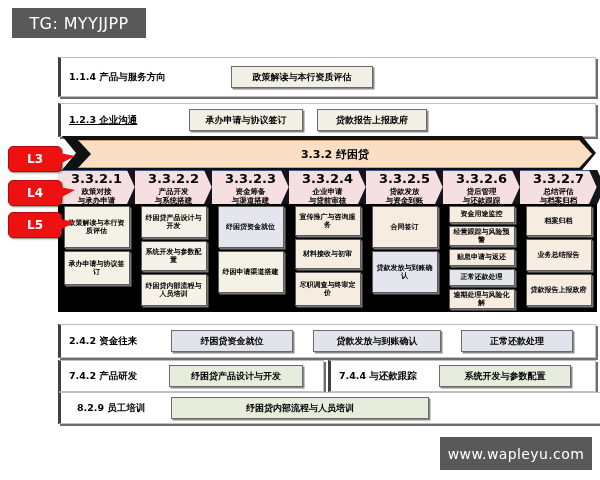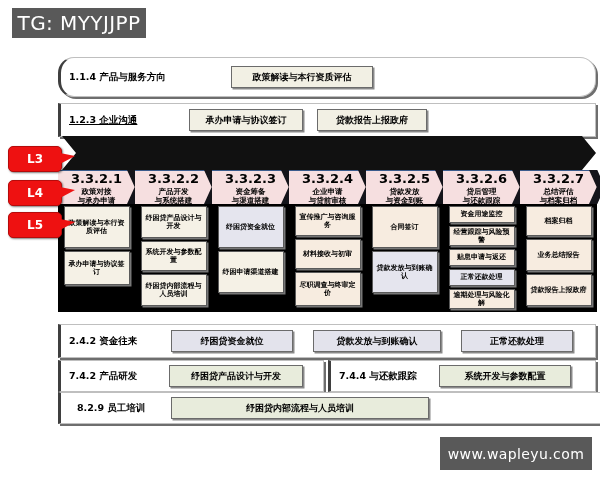--- a/index.html
+++ b/index.html
@@ -8,21 +8,21 @@
     background:#ffffff;
     font-family:"DejaVu Sans","Liberation Sans",sans-serif;
     position:relative;overflow:hidden;
   }
   .canvas{position:absolute;left:0;top:0;width:600px;height:480px;}
 
   
   .wm{
     position:absolute;background:#595959;color:#ffffff;
     display:flex;align-items:center;justify-content:center;
-    font-size:20px;letter-spacing:.4px;
+    font-size:16px;letter-spacing:.4px;
   }
   .wm-tl{left:12px;top:8px;width:134px;height:30px;}
   .wm-br{left:440px;top:437px;width:152px;height:33px;font-size:14px;}
 
   
   .band{
     position:absolute;background:#ffffff;
     border:1px solid #bfbfbf;
     border-left:3px solid #3f3f3f;
     box-shadow:2px 2px 0 #6e6e6e;
@@ -108,32 +108,33 @@
   }
 </style>
 </head>
 <body>
 
 <div class="canvas">
 
   <div class="wm wm-tl">TG: MYYJJPP</div>
 
   <div id="top-rows">
-      <div class="band" style="left: 58px; top: 57px; width: 534px; height: 38px; border-radius: 16px;">
+      <div class="band" style="left: 58px; top: 57px; width: 534px; height: 38px;">
         <div class="band-label">1.1.4 产品与服务方向</div>
         <div class="chip chip-cream" style="left: 170px; width: 140px; height: 20px;">政策解读与本行资质评估</div>
       </div>
       <div class="band" style="left: 58px; top: 103px; width: 534px; height: 32px; text-decoration: underline;">
         <div class="band-label">1.2.3 企业沟通</div>
         <div class="chip chip-cream" style="left: 128px; width: 112px; height: 20px;">承办申请与协议签订</div>
         <div class="chip chip-cream" style="left: 256px; width: 108px; height: 20px;">贷款报告上报政府</div>
       </div>
     </div>
 
   <div class="l3shadowbar"></div>
+  <div class="l3band">3.3.2 纾困贷</div>
 
   <div class="l4row" id="l4-row">
       <div class="stage" style="left: 0px; width: 77px;">
         <div class="num">3.3.2.1</div>
         <div>政策对接</div>
         <div>与承办申请</div>
       </div>
       <div class="arrowsep" style="left: 69px;"></div>
       <div class="stage" style="left: 77px; width: 77px;">
         <div class="num">3.3.2.2</div>

